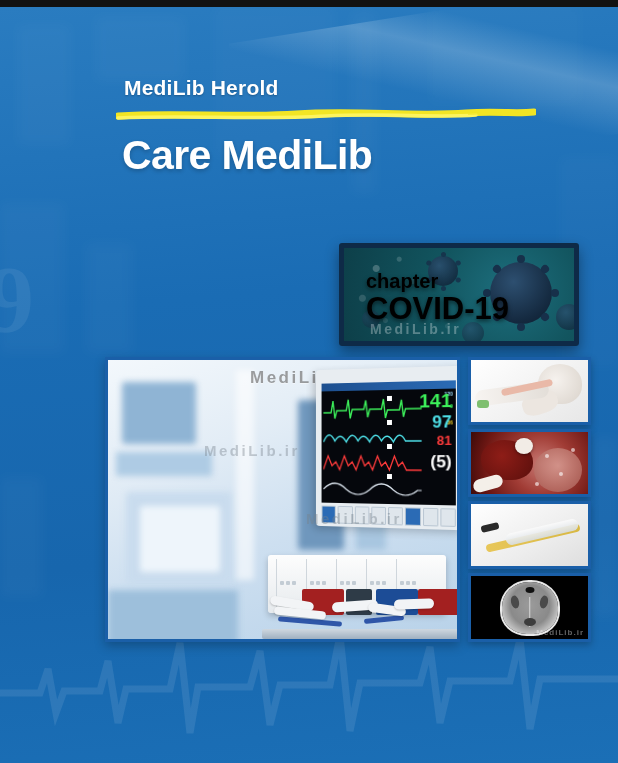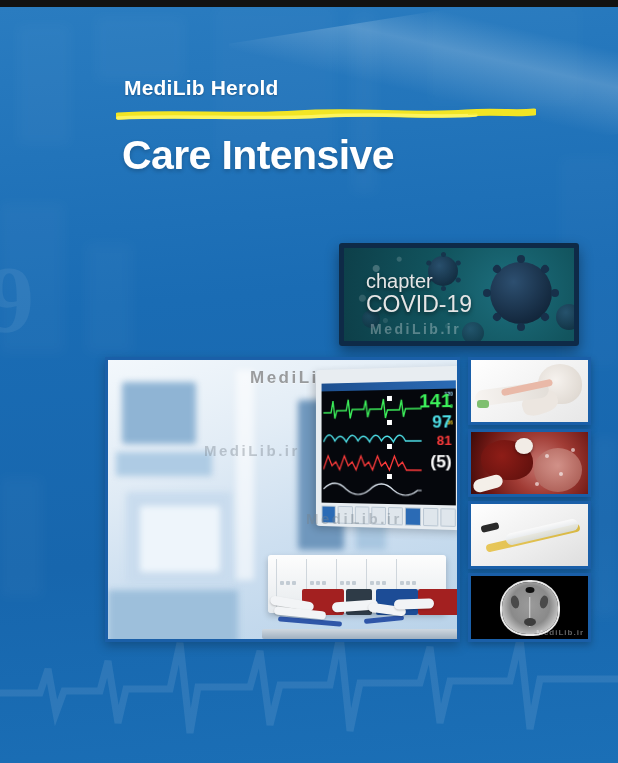--- a/index.html
+++ b/index.html
@@ -132,25 +132,25 @@
   .virus .spike { position:absolute; left:50%; top:50%; border-radius:50%;
                   background:#17304a; }
   .v-big  { left:146px; top:14px; width:62px; height:62px; }
   .v-mid  { left:84px;  top:8px;  width:30px; height:30px; opacity:.85; }
   .v-sm1  { left:212px; top:56px; width:26px; height:26px; opacity:.7; }
   .v-sm2  { left:118px; top:74px; width:22px; height:22px; opacity:.55; }
   .v-sm3  { left:18px;  top:62px; width:18px; height:18px; opacity:.45; }
 
   .covid-text {
     position:absolute; left:22px; top:22px;
-    color:#e5e5e5; font-weight:normal;
+    color:#000000; font-weight:bold;
     text-shadow:0 2px 4px rgba(0,0,0,.55);
   }
   .covid-text .c1 { display:block; font-size:20px; line-height:1.12; }
-  .covid-text .c2 { display:block; font-size:23px; line-height:1.12;text-align:right; }
+  .covid-text .c2 { display:block; font-size:31px; line-height:1.12;text-align:right; }
   .covid-wm {
     position:absolute; left:26px; bottom:4px;
     font-size:14px; color:rgba(255,255,255,.30);
     letter-spacing:2.5px; font-weight:bold;
   }
 
   
   .photo-main {
     position:absolute; left:105px; top:357px;
     width:355px; height:285px;
@@ -387,21 +387,21 @@
 
   <div class="hl-wrap">
     <svg viewBox="0 0 420 16" preserveAspectRatio="none">
       <path d="M2,9 C60,5 120,11 180,7 C240,3 300,10 350,6 C380,4 400,7 418,5" stroke="#f2e524" stroke-width="7" fill="none" stroke-linecap="round"></path>
       <path d="M2,11 C70,8 140,13 210,9 C270,6 320,11 360,8" stroke="#fdf45e" stroke-width="3.5" fill="none" stroke-linecap="round"></path>
       <path d="M352,7 C370,6 392,8 412,6" stroke="#f2e524" stroke-width="2" fill="none" opacity=".6"></path>
     </svg>
   </div>
 
   <div class="title">
-    <span class="ln">Care Intensive</span>
+    <span class="ln">Care MediLib</span>
   </div>
 
 
   <div class="covid">
     <div class="covid-bg"></div>
 
     <div class="virus v-big">
       <div class="core"></div>
       <div class="spike" style="width:8px;height:8px;margin:-4px 0 0 -4px;transform:translate(0,-34px)"></div>
       <div class="spike" style="width:8px;height:8px;margin:-4px 0 0 -4px;transform:rotate(45deg) translate(0,-34px)"></div>

